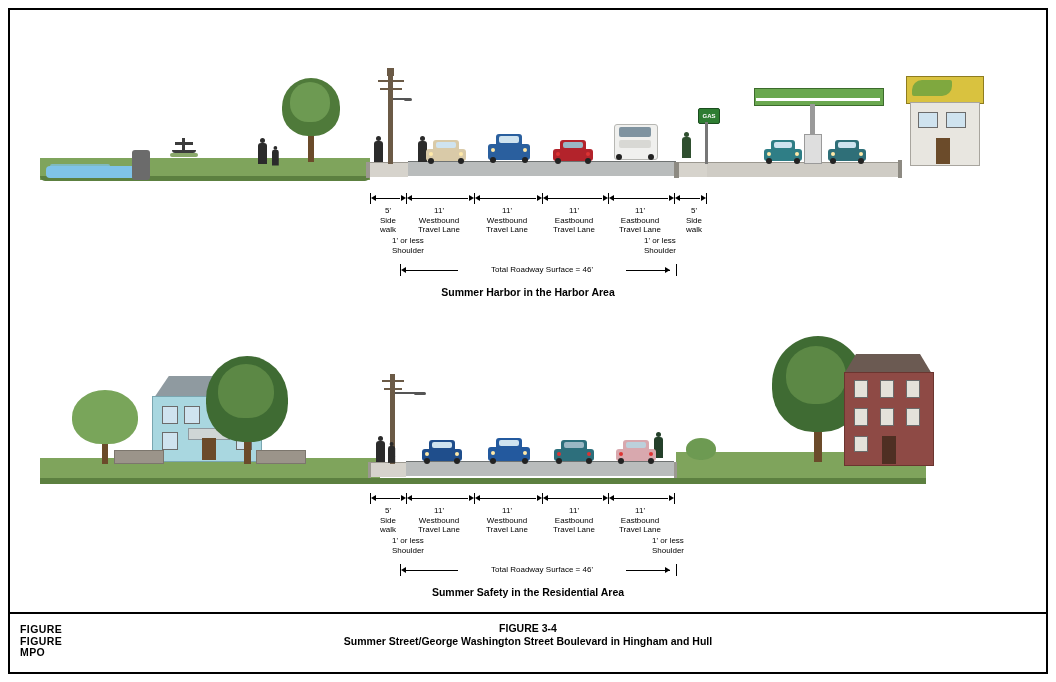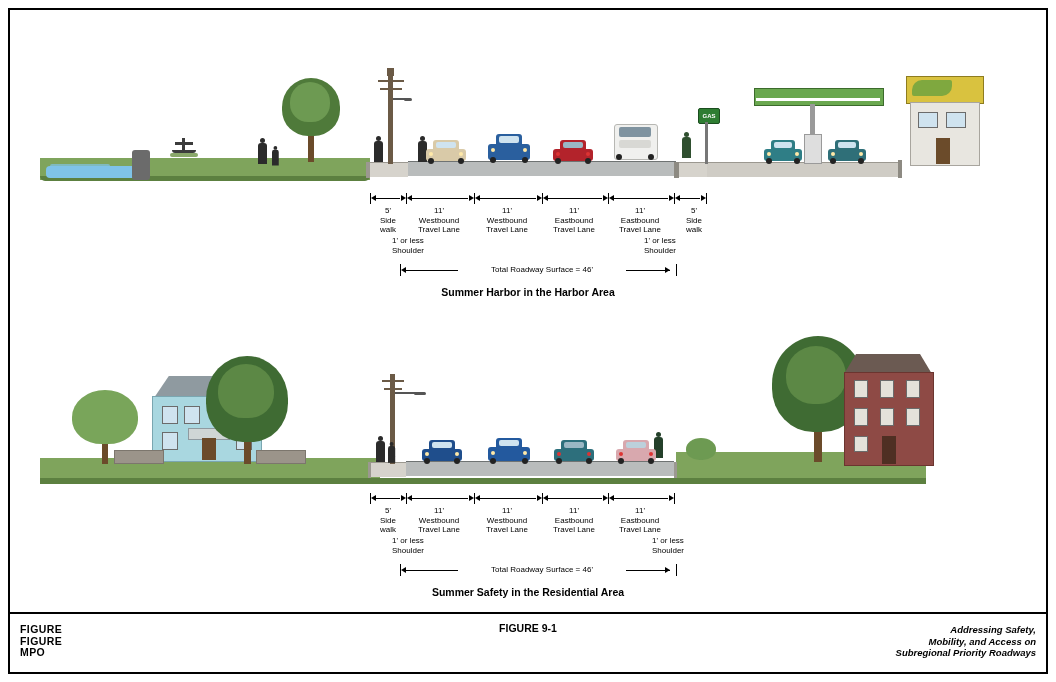--- a/index.html
+++ b/index.html
@@ -525,22 +525,18 @@
   </div>
 
   <div class="footer">
     <div class="footer-inner">
       <div class="mpo-logo">
         <div>FIGURE</div>
         <div>FIGURE</div>
         <div>MPO</div>
       </div>
       <div class="fig-center">
-        <div>FIGURE 9-1</div>
-      </div>
-      <div class="tagline">
-        <div>Addressing Safety,</div>
-        <div>Mobility, and Access on</div>
-        <div>Subregional Priority Roadways</div>
+        <div>FIGURE 3-4</div>
+        <div>Summer Street/George Washington Street Boulevard in Hingham and Hull</div>
       </div>
     </div>
   </div>
 </div>
 
 </body></html>

